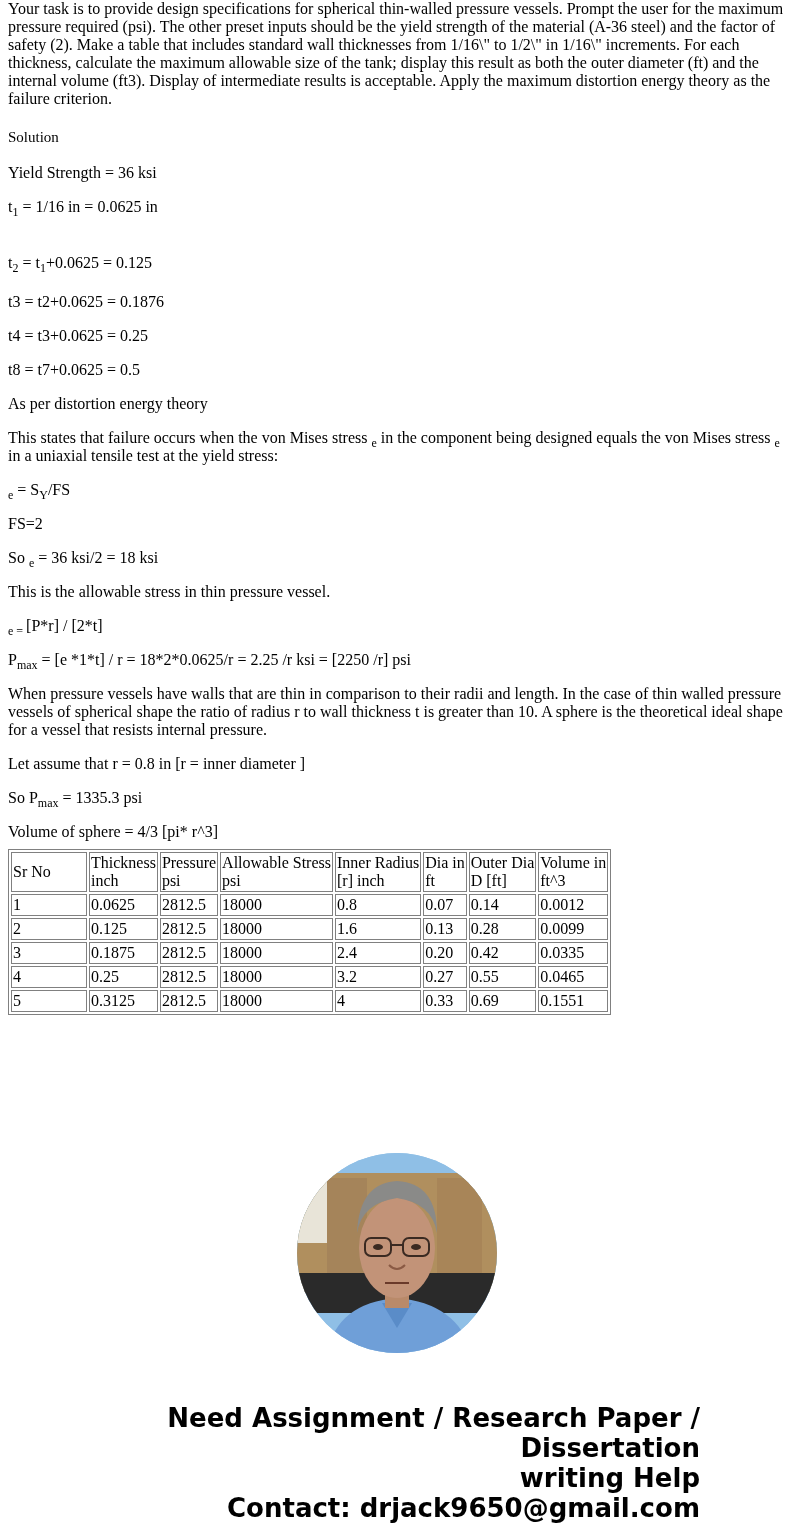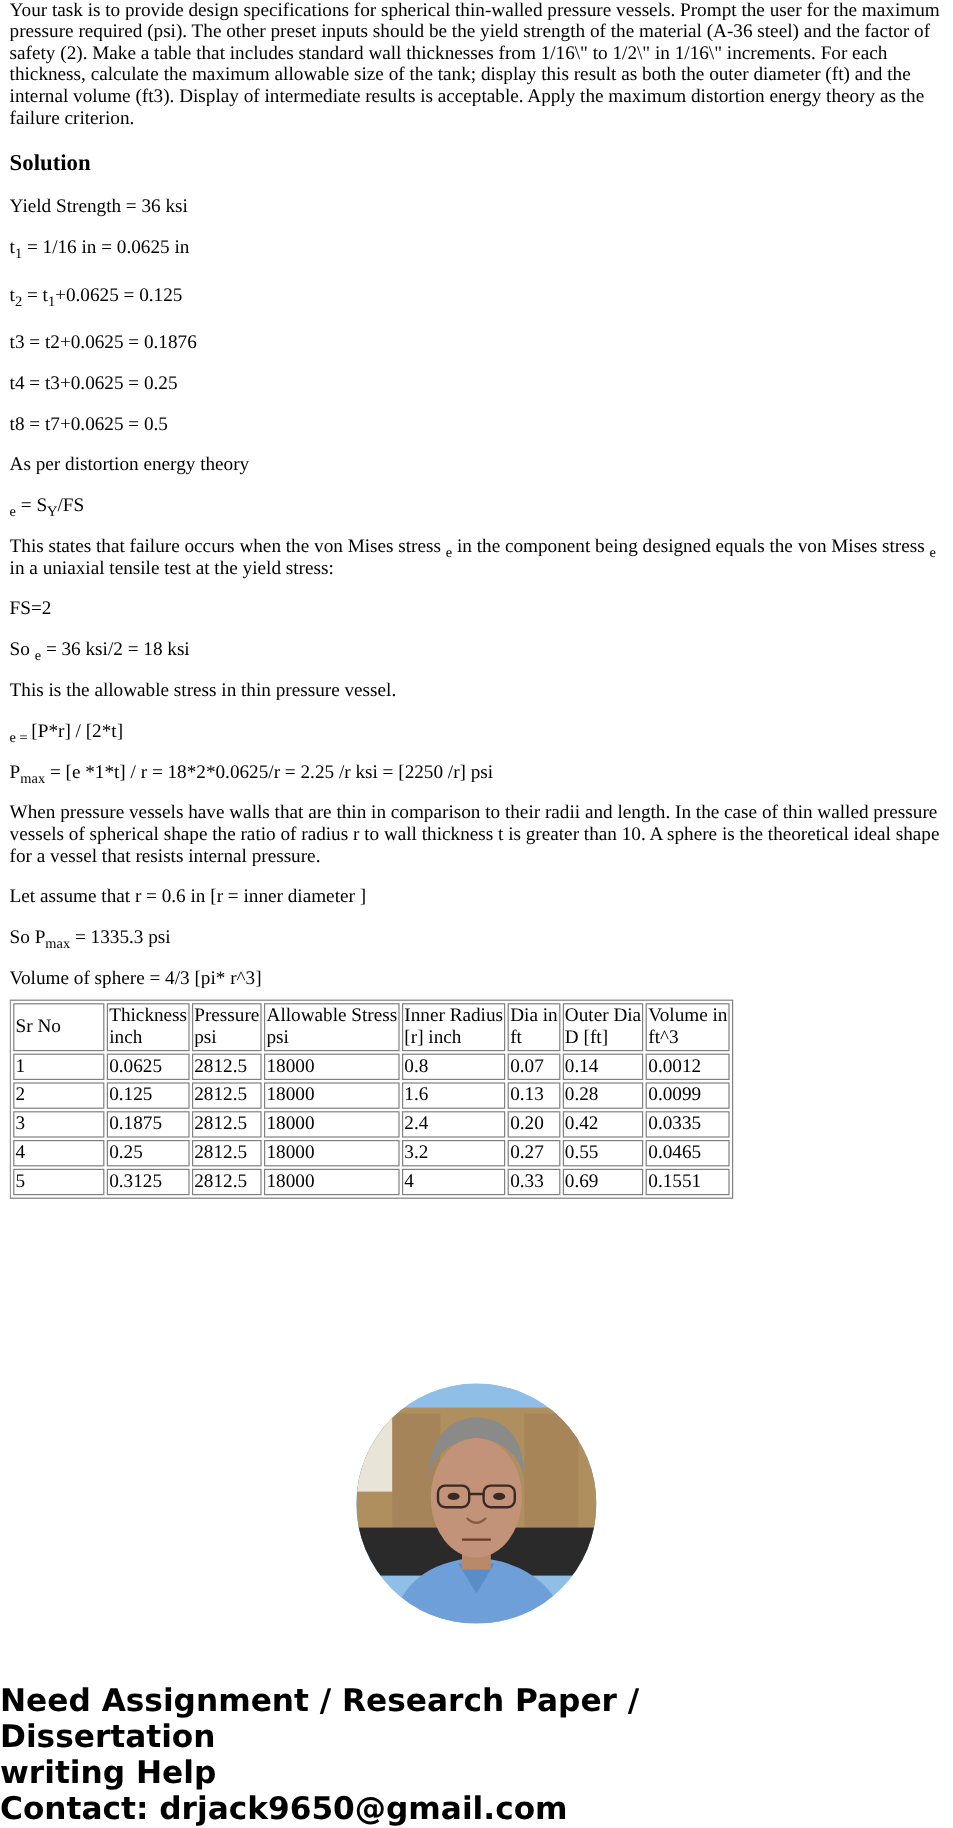--- a/index.html
+++ b/index.html
@@ -15,21 +15,21 @@
     .content {
       position: absolute;
       left: 8px;
       top: 0;
       width: 778px;
       height: 1123px;
       overflow: hidden;
     }
     p { margin: 0 0 16px 0; line-height: 18px; }
     p.intro { margin-top: 0; }
-    h3 { font-size: 19px; font-weight: bold; margin: 18px 0 16px 0; line-height: 22px; }
+    h3 { font-size: 15px; font-weight: normal; margin: 18px 0 16px 0; line-height: 22px; }
     sub { font-size: 12px; vertical-align: sub; line-height: 0; }
     table.results {
       border-collapse: separate;
       border-spacing: 2px;
       border: 1px solid #808080;
       margin-top: 8px;
     }
     table.results td {
       border: 1px solid #808080;
       padding: 1px;
@@ -46,66 +46,66 @@
       border-radius: 50%;
       overflow: hidden;
       background: #8fbfe6;
     }
     .photo-wrap svg { display: block; }
     .banner {
       position: absolute;
       left: 0;
       top: 1403px;
       width: 700px;
-      text-align: left;
+      text-align: right;
       font-family: "DejaVu Sans", sans-serif;
       font-weight: bold;
       font-size: 26px;
       line-height: 30px;
       color: #000;
     }
   </style>
 </head>
 <body>
 
 <div class="content">
 
   <p class="intro">Your task is to provide design specifications for spherical thin-walled pressure vessels. Prompt the user for the maximum pressure required (psi). The other preset inputs should be the yield strength of the material (A-36 steel) and the factor of safety (2). Make a table that includes standard wall thicknesses from 1/16\" to 1/2\" in 1/16\" increments. For each thickness, calculate the maximum allowable size of the tank; display this result as both the outer diameter (ft) and the internal volume (ft3). Display of intermediate results is acceptable. Apply the maximum distortion energy theory as the failure criterion.</p>
 
   <h3>Solution</h3>
 
   <p>Yield Strength = 36 ksi</p>
 
   <p><span>t</span><sub>1</sub><span> = 1/16 in = 0.0625 in</span></p>
 
-  <p style="margin-top:22px;"><span>t</span><sub>2</sub><span> = t</span><sub>1</sub><span>+0.0625 = 0.125</span></p>
+  <p style="margin-top:38px;"><span>t</span><sub>2</sub><span> = t</span><sub>1</sub><span>+0.0625 = 0.125</span></p>
 
   <p style="margin-top:21px;">t3 = t2+0.0625 = 0.1876</p>
   <p>t4 = t3+0.0625 = 0.25</p>
   <p>t8 = t7+0.0625 = 0.5</p>
 
   <p>As per distortion energy theory</p>
 
+  <p><span>This states that failure occurs when the von Mises stress </span><sub>e</sub><span> in the component being designed equals the von Mises stress </span><sub>e</sub><span> in a uniaxial tensile test at the yield stress:</span></p>
+
   <p><sub>e</sub><span> = S</span><sub>Y</sub><span>/FS</span></p>
 
-  <p><span>This states that failure occurs when the von Mises stress </span><sub>e</sub><span> in the component being designed equals the von Mises stress </span><sub>e</sub><span> in a uniaxial tensile test at the yield stress:</span></p>
-
   <p>FS=2</p>
 
   <p><span>So </span><sub>e</sub><span> = 36 ksi/2 = 18 ksi</span></p>
 
   <p>This is the allowable stress in thin pressure vessel.</p>
 
   <p><sub>e = </sub><span>[P*r] / [2*t]</span></p>
 
   <p><span>P</span><sub>max</sub><span> = [e *1*t] / r = 18*2*0.0625/r = 2.25 /r ksi = [2250 /r] psi</span></p>
 
   <p>When pressure vessels have walls that are thin in comparison to their radii and length. In the case of thin walled pressure vessels of spherical shape the ratio of radius r to wall thickness t is greater than 10. A sphere is the theoretical ideal shape for a vessel that resists internal pressure.</p>
 
-  <p>Let assume that r = 0.6 in [r = inner diameter ]</p>
+  <p>Let assume that r = 0.8 in [r = inner diameter ]</p>
 
   <p><span>So P</span><sub>max</sub><span> = 1335.3 psi</span></p>
 
   <p style="margin-bottom:8px;">Volume of sphere = 4/3 [pi* r^3]</p>
 
   <table class="results">
     <tbody>
       <tr>
         <td style="width:72px;"><span>Sr No</span></td>
         <td><span>Thickness</span><br><span>inch</span></td>

